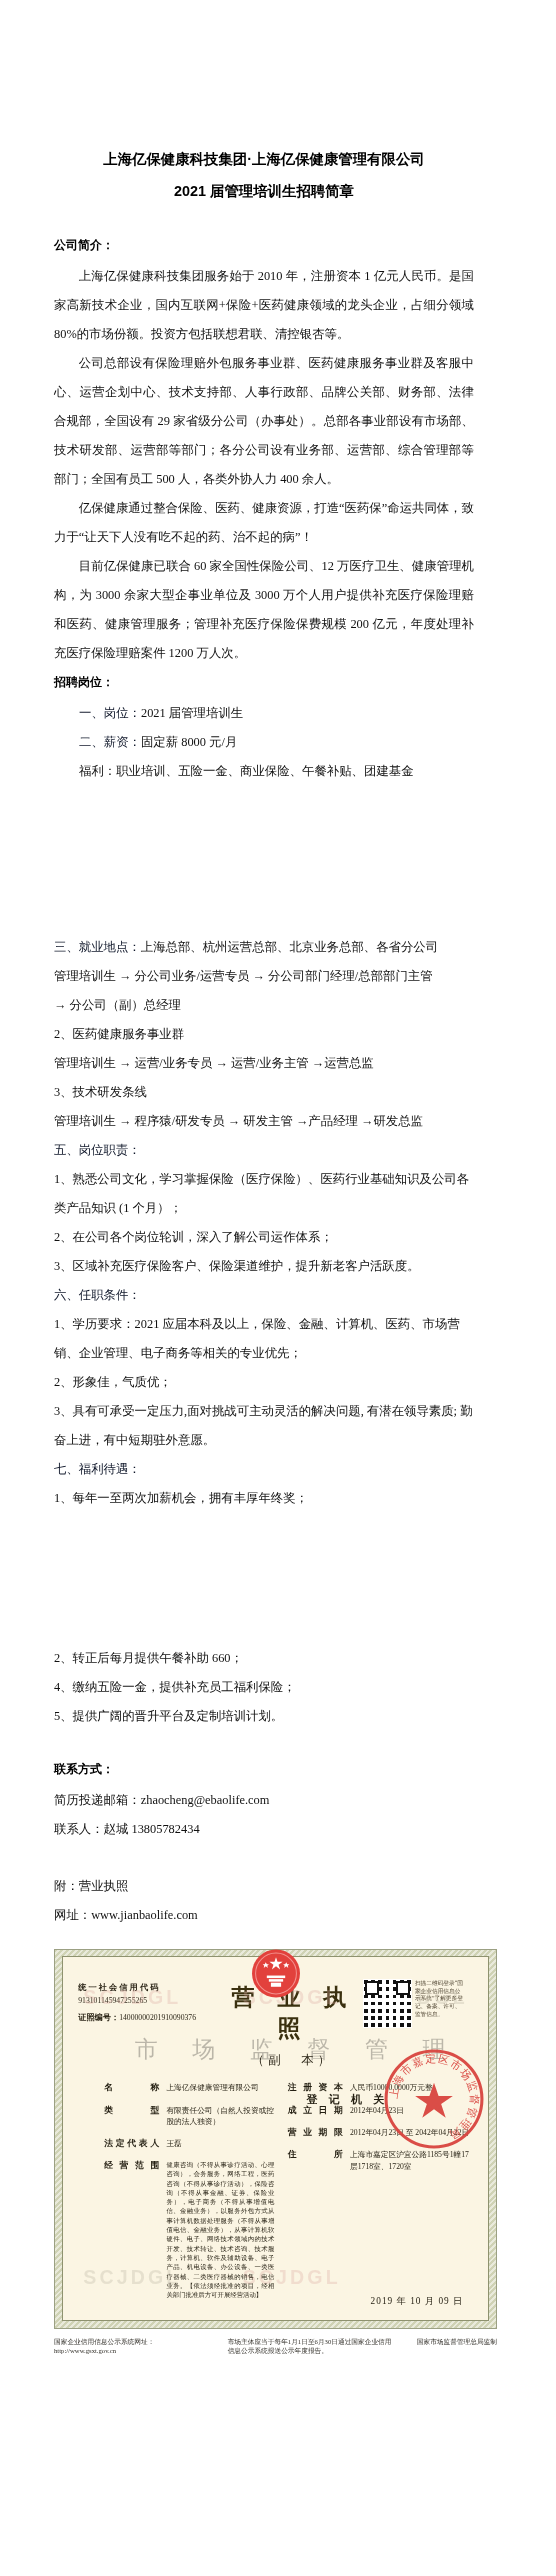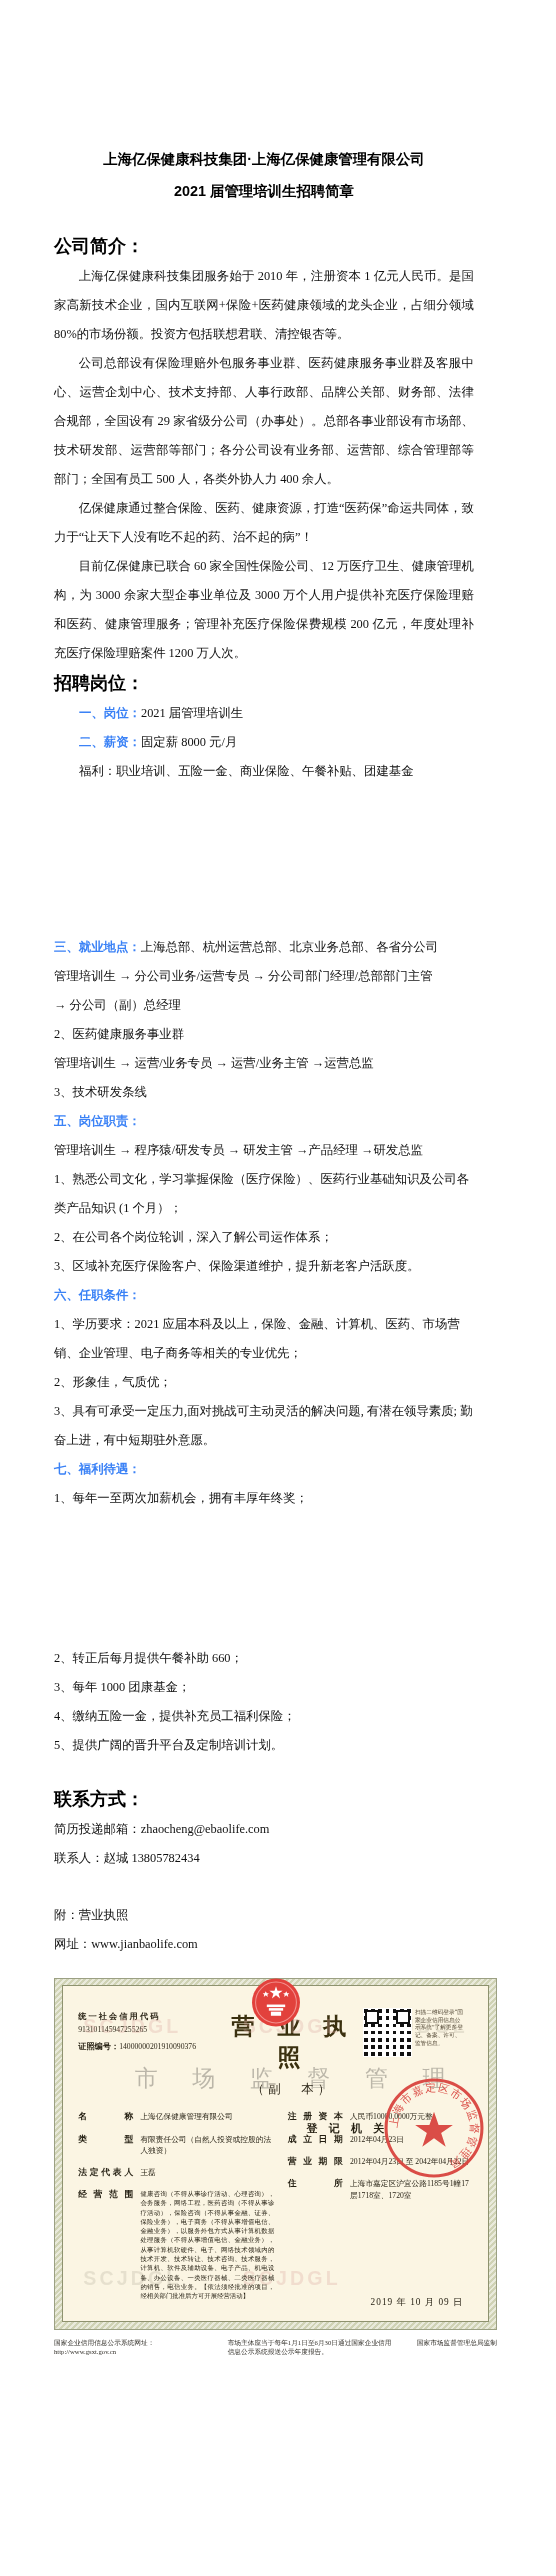--- a/index.html
+++ b/index.html
@@ -2,27 +2,27 @@
 <html style="font-size:8.2px"><head>
 <meta charset="utf-8">
 <style>
   html,body{margin:0;padding:0;background:#ffffff;}
   .page{width:556px;height:2587px;margin:0 auto;background:#fff;overflow:hidden;
         font-family:"Liberation Serif","DejaVu Serif",serif;color:#111;}
   .content{padding:143px 82px 0 54px;}
 
   .doc-title{ text-align:center;font-weight:bold;font-size:14.4px;line-height:32px;
         font-family:"Liberation Sans","DejaVu Sans",sans-serif;color:#000;}
-  .h{ font-weight:bold;font-size:18px;line-height:31px;color:#000;
-        font-family:Liberation Serif, serif;}
+  .h{ font-weight:bold;font-size:12px;line-height:31px;color:#000;
+        font-family:Liberation Mono, monospace;}
   .h-top{margin-top:24px;}
   .line{font-size:12.4px;line-height:29px;}
   .para{font-size:12.4px;line-height:29px;text-align:justify;text-indent:2em;}
   .ind{padding-left:25px;}
-  .b{font-weight:bold;font-family:"Liberation Sans","DejaVu Sans",sans-serif;color:#3b82f6;margin-top:12px;}
+  .b{font-weight:normal;font-family:"Liberation Sans","DejaVu Sans",sans-serif;color:#0f172a;margin-top:12px;}
   .gap285{height:147px;} .gap255{height:131px;} .gap55{height:28px;}
 
   
   .license-wrap{position:relative;width:443px;margin:17.5px auto 0 auto;}
   .emblem{position:absolute;left:50%;top:0;transform:translateX(-50%);z-index:3;}
   .cert{margin-top:18.5px;border:1.5px solid #9ba083;padding:6.7px;
         background:repeating-linear-gradient(135deg,#cfd2b4 0 2.1px,#e9eadb 2.1px 4.1px);}
   .cert-inner{position:relative;background:#fbf5e3;border:0.5px solid #8e926f;
         padding:13.4px 15.5px 10.3px 15.5px;min-height:202px;overflow:hidden;}
   .wm{position:absolute;font-family:"Liberation Sans","DejaVu Sans",sans-serif;
@@ -44,21 +44,21 @@
   .lic-sub{text-align:center;font-size:12.4px;letter-spacing:4.1px;margin-top:8.2px;color:#2c2618;}
   .qr-box{display:flex;gap:4.1px;margin-top:9.3px;}
   .qr{width:47px;height:47px;flex:0 0 47px;position:relative;
       background-image:repeating-linear-gradient(0deg,#111 0 3.6px,#fff 3.6px 7.2px),
                        repeating-linear-gradient(90deg,#111 0 3.6px,#fff 3.6px 7.2px);
       background-blend-mode:lighten;outline:1.5px solid #fff;}
   .qr::before,.qr::after{content:"";position:absolute;width:10.3px;height:10.3px;border:2.6px solid #111;background:#fff;}
   .qr::before{left:1px;top:1px;} .qr::after{right:1px;top:1px;}
   .qr-note{font-size:5.7px;line-height:7.7px;color:#4a3f2c;width:49px;}
 
-  .fields{display:grid;grid-template-columns:1fr 185px;column-gap:13.4px;margin-top:13.4px;position:relative;z-index:2;}
+  .fields{display:grid;grid-template-columns:1fr 185px;column-gap:13.4px;margin-top:13.4px;position:relative;z-index:2;margin-left:26px;}
   .frow{display:flex;margin-bottom:10.3px;}
   .flabel{flex:0 0 55px;font-weight:bold;font-size:8.8px;color:#241f12;
         font-family:"Liberation Sans","DejaVu Sans",sans-serif;
         text-align:justify;text-align-last:justify;margin-right:7.2px;}
   .fval{font-size:7.7px;color:#241f12;line-height:11.3px;}
   .fval-scope{font-size:6.4px;line-height:9.3px;text-align:justify;}
   .rightcol{position:relative;}
   .seal{position:absolute;right:3.1px;top:91px;width:102px;height:102px;z-index:4;opacity:.95;}
   .reg-organ{position:absolute;right:100px;top:135px;font-weight:bold;font-size:11px;letter-spacing:4.1px;
         color:#241f12;font-family:"Liberation Sans","DejaVu Sans",sans-serif;z-index:4;}
@@ -95,45 +95,44 @@
     <div class="gap285"></div>
 
     <div class="line">
       <span class="b">三、就业地点：</span><span>上海总部、杭州运营总部、北京业务总部、各省分公司</span>
     </div>
     <div class="line">管理培训生 → 分公司业务/运营专员 → 分公司部门经理/总部部门主管</div>
     <div class="line">→ 分公司（副）总经理</div>
     <div class="line">2、医药健康服务事业群</div>
     <div class="line">管理培训生 → 运营/业务专员 → 运营/业务主管 →运营总监</div>
     <div class="line">3、技术研发条线</div>
+    <div class="line">管理培训生 → 程序猿/研发专员 → 研发主管 →产品经理 →研发总监</div>
+
     <div class="line">
       <span class="b">五、岗位职责：</span>
     </div>
-
-    <div class="line">管理培训生 → 程序猿/研发专员 → 研发主管 →产品经理 →研发总监</div>
     <div class="line">1、熟悉公司文化，学习掌握保险（医疗保险）、医药行业基础知识及公司各类产品知识 (1 个月）；</div>
     <div class="line">2、在公司各个岗位轮训，深入了解公司运作体系；</div>
     <div class="line">3、区域补充医疗保险客户、保险渠道维护，提升新老客户活跃度。</div>
 
     <div class="line">
       <span class="b">六、任职条件：</span>
     </div>
     <div class="line">1、学历要求：2021 应届本科及以上，保险、金融、计算机、医药、市场营销、企业管理、电子商务等相关的专业优先；</div>
     <div class="line">2、形象佳，气质优；</div>
     <div class="line">3、具有可承受一定压力,面对挑战可主动灵活的解决问题, 有潜在领导素质; 勤奋上进，有中短期驻外意愿。</div>
 
     <div class="line">
       <span class="b">七、福利待遇：</span>
     </div>
     <div class="line">1、每年一至两次加薪机会，拥有丰厚年终奖；</div>
 
     <div class="gap255"></div>
 
     <div class="line">2、转正后每月提供午餐补助 660；</div>
-    <div class="line">3、每年 1000 团康基金；</div>
     <div class="line">4、缴纳五险一金，提供补充员工福利保险；</div>
     <div class="line">5、提供广阔的晋升平台及定制培训计划。</div>
 
     <div class="h h-top">联系方式：</div>
     <div class="line">简历投递邮箱：zhaocheng@ebaolife.com</div>
     <div class="line">联系人：赵城 13805782434</div>
 
     <div class="gap55"></div>
 
     <div class="line">附：营业执照</div>

